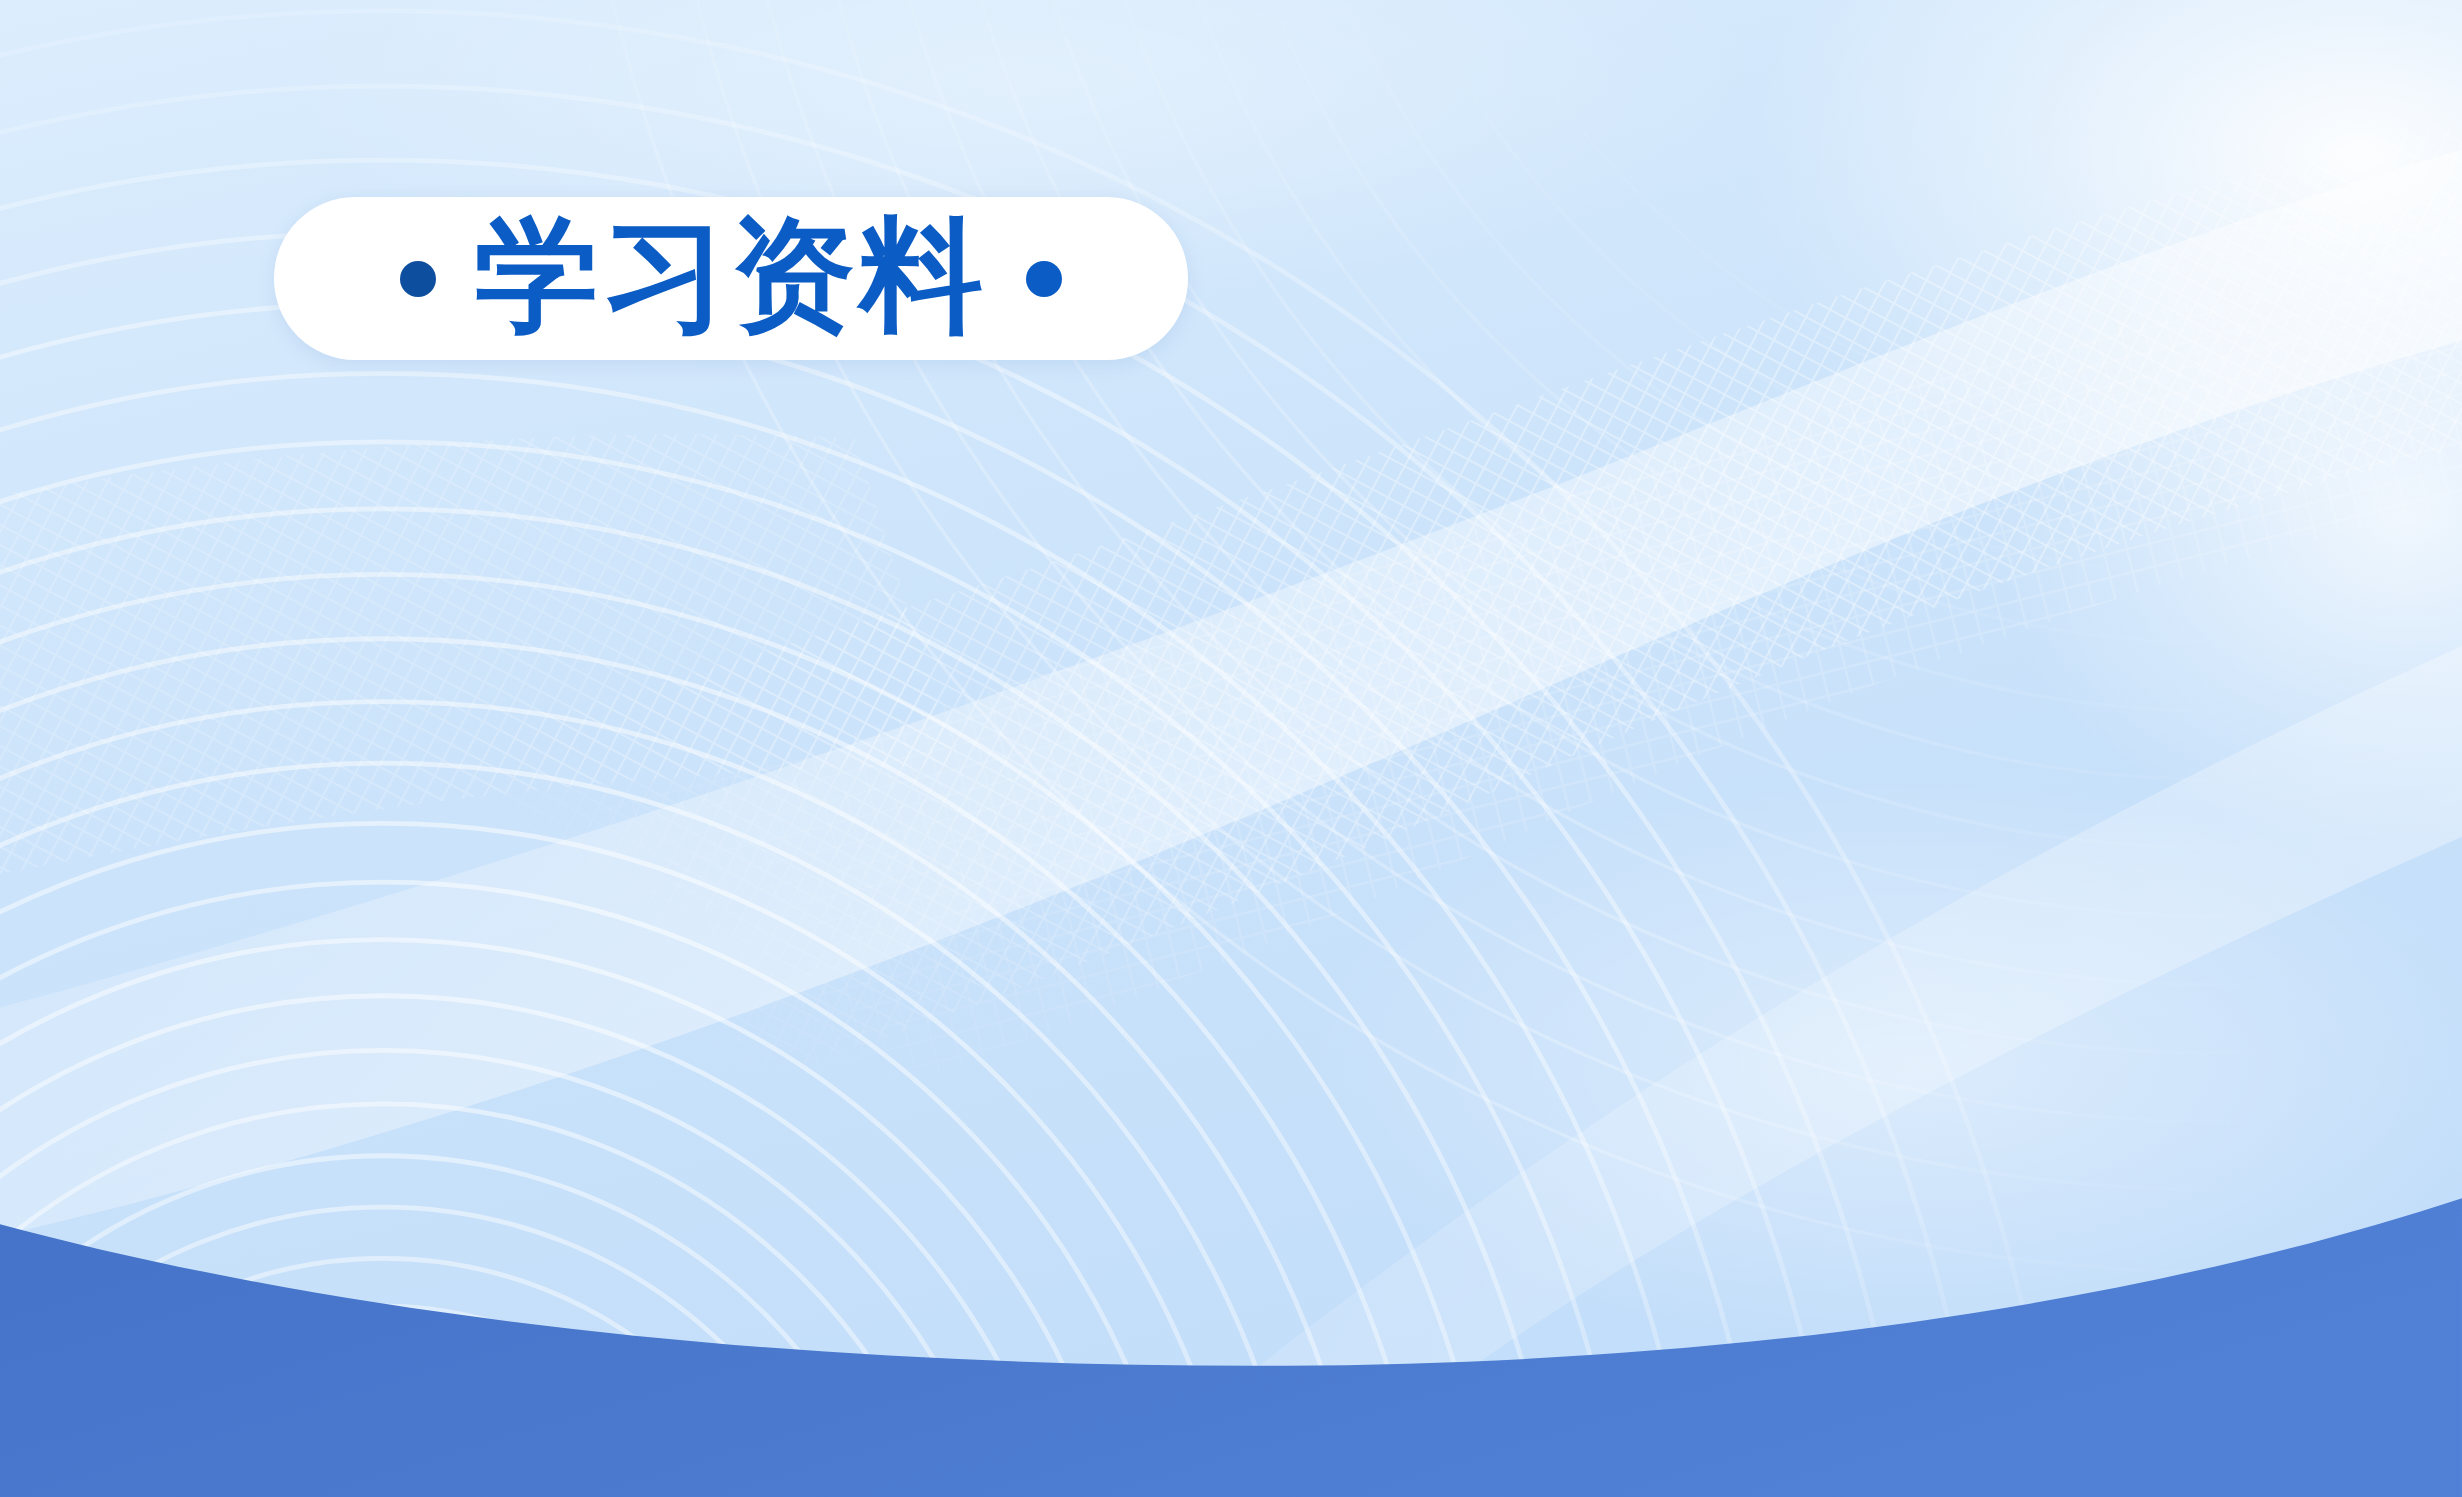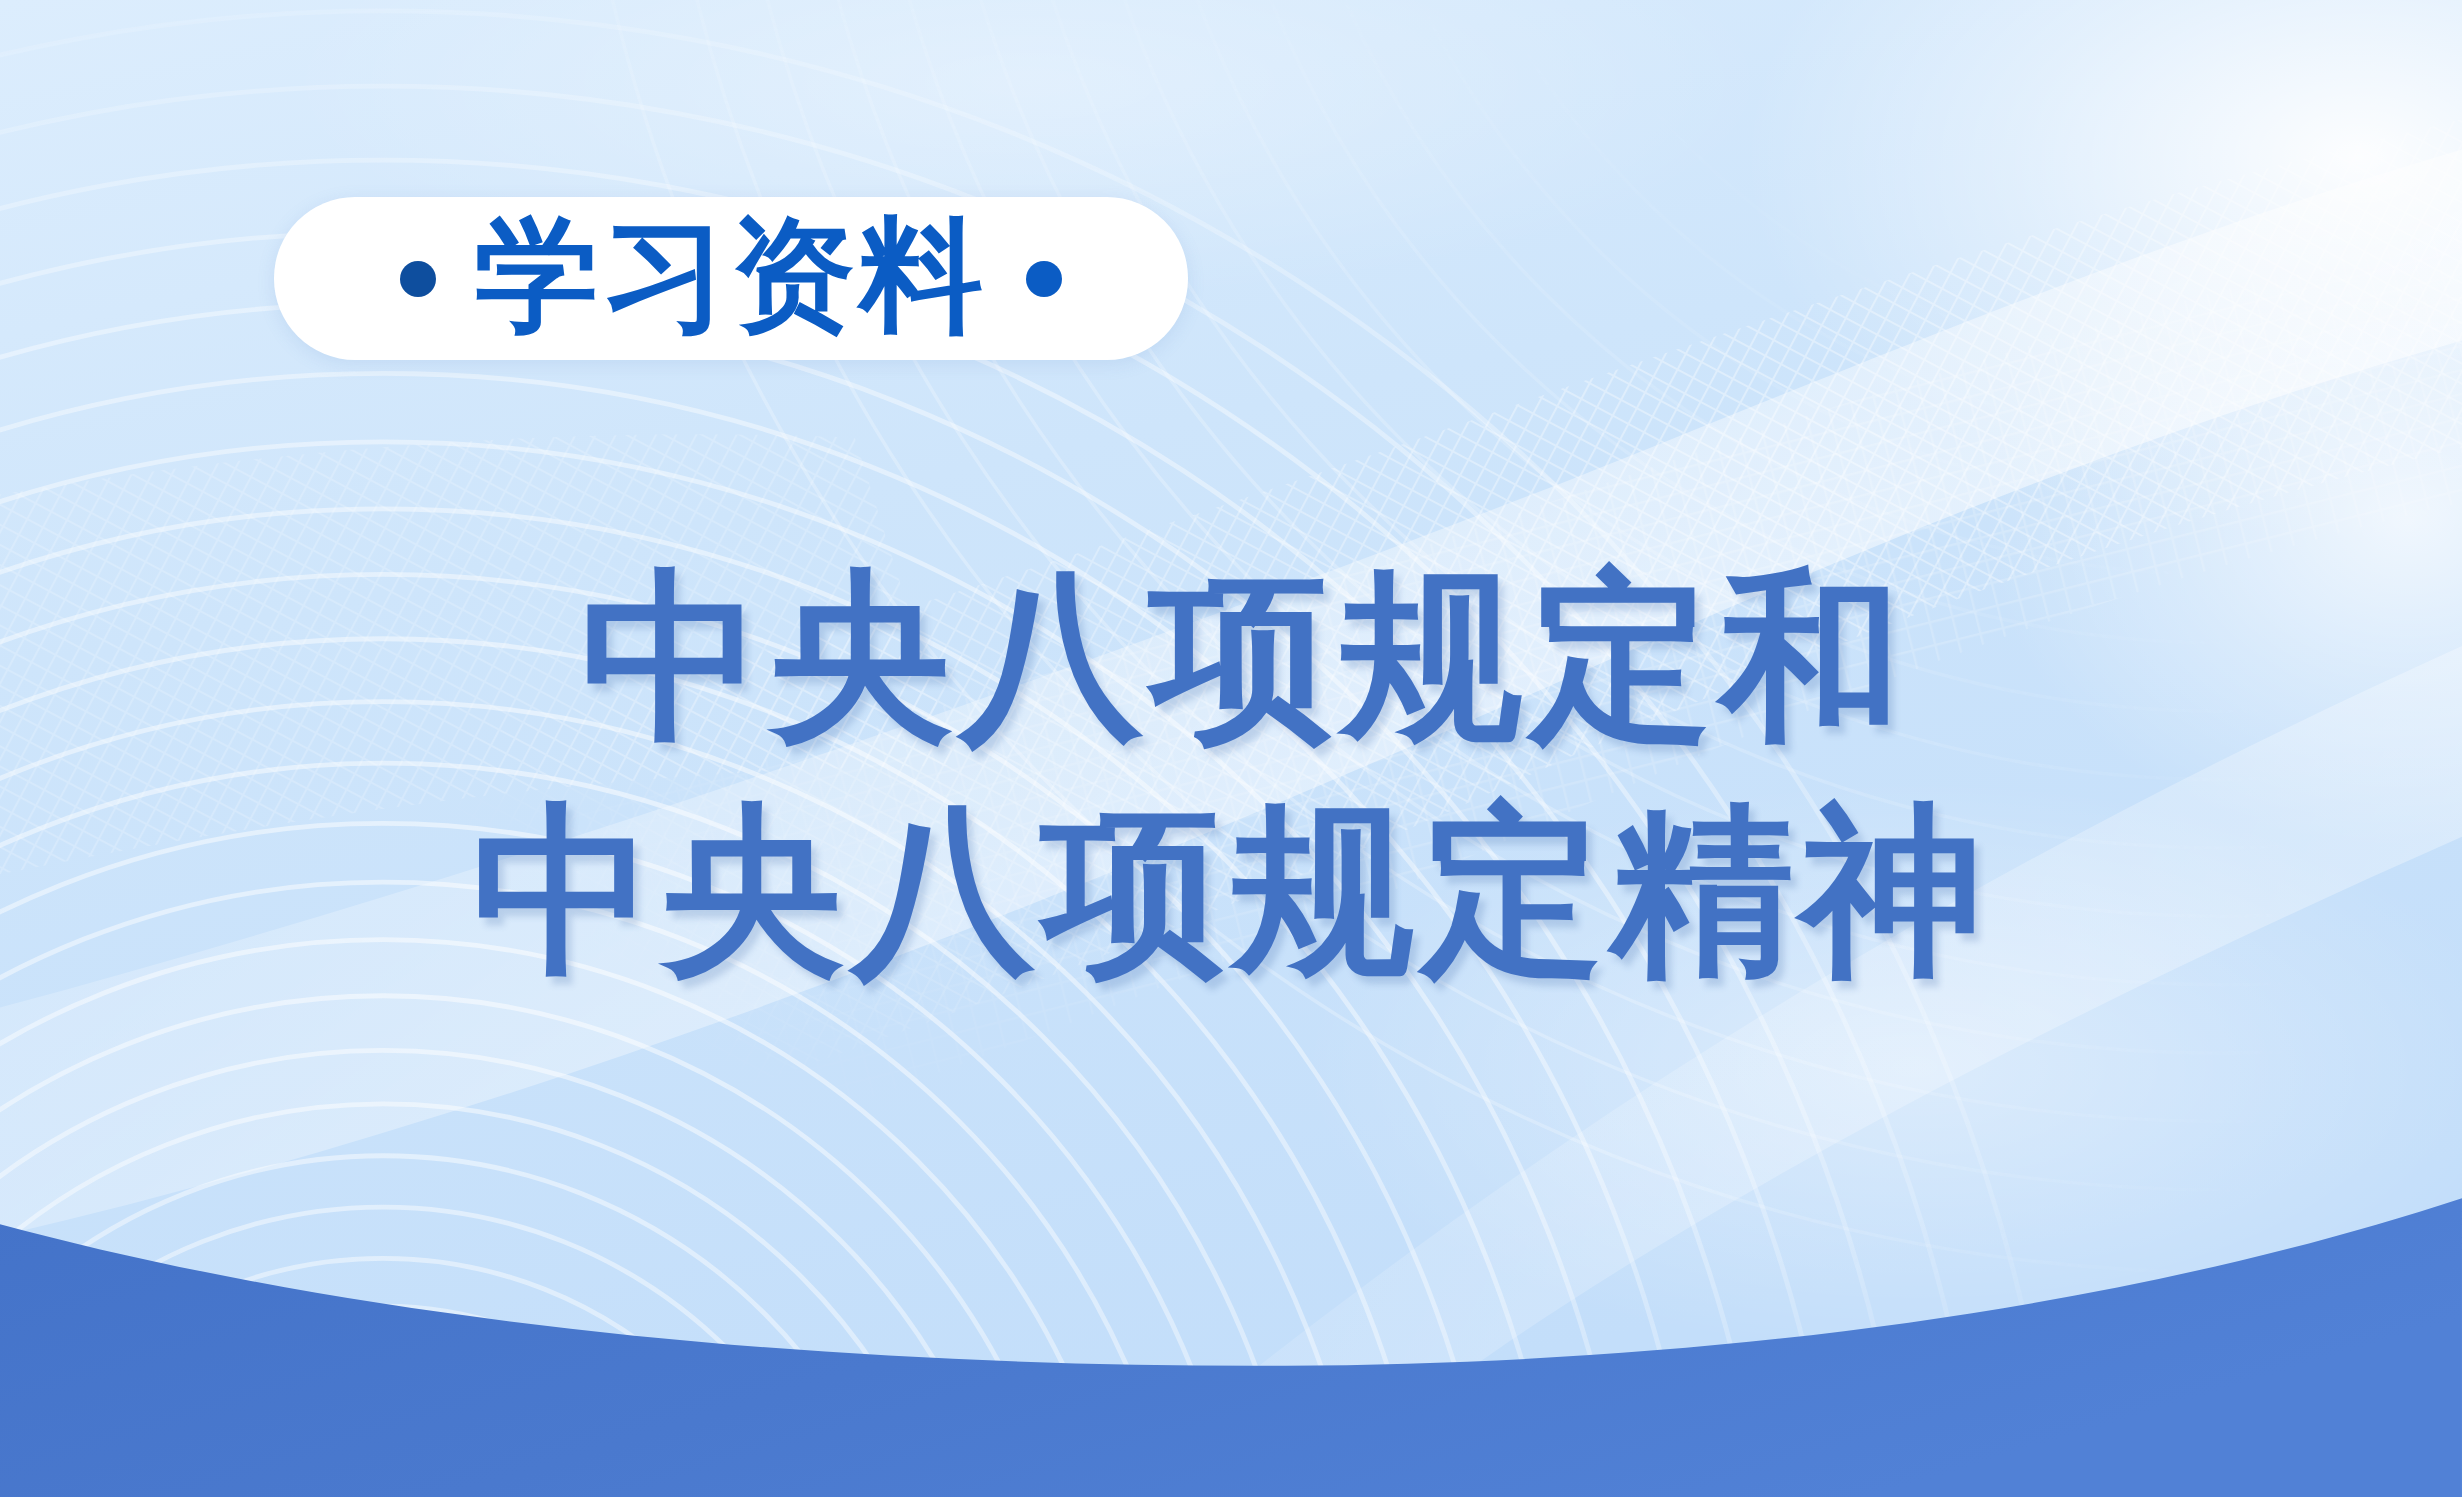--- a/index.html
+++ b/index.html
@@ -241,19 +241,15 @@
                L 3600 2190 L 0 2190 Z" fill="url(#waveGrad)"></path>
     </svg>
   </div>
 
   <div class="badge">
     <span class="badge-dot left"></span>
     <span class="badge-text">学习资料</span>
     <span class="badge-dot right"></span>
   </div>
 
-  <div class="title-block">
-    <div class="title-line line-1">中央八项规定和</div>
-    <div class="title-line line-2">中央八项规定精神</div>
-  </div>
 
 </div>
 
 
 </body></html>

